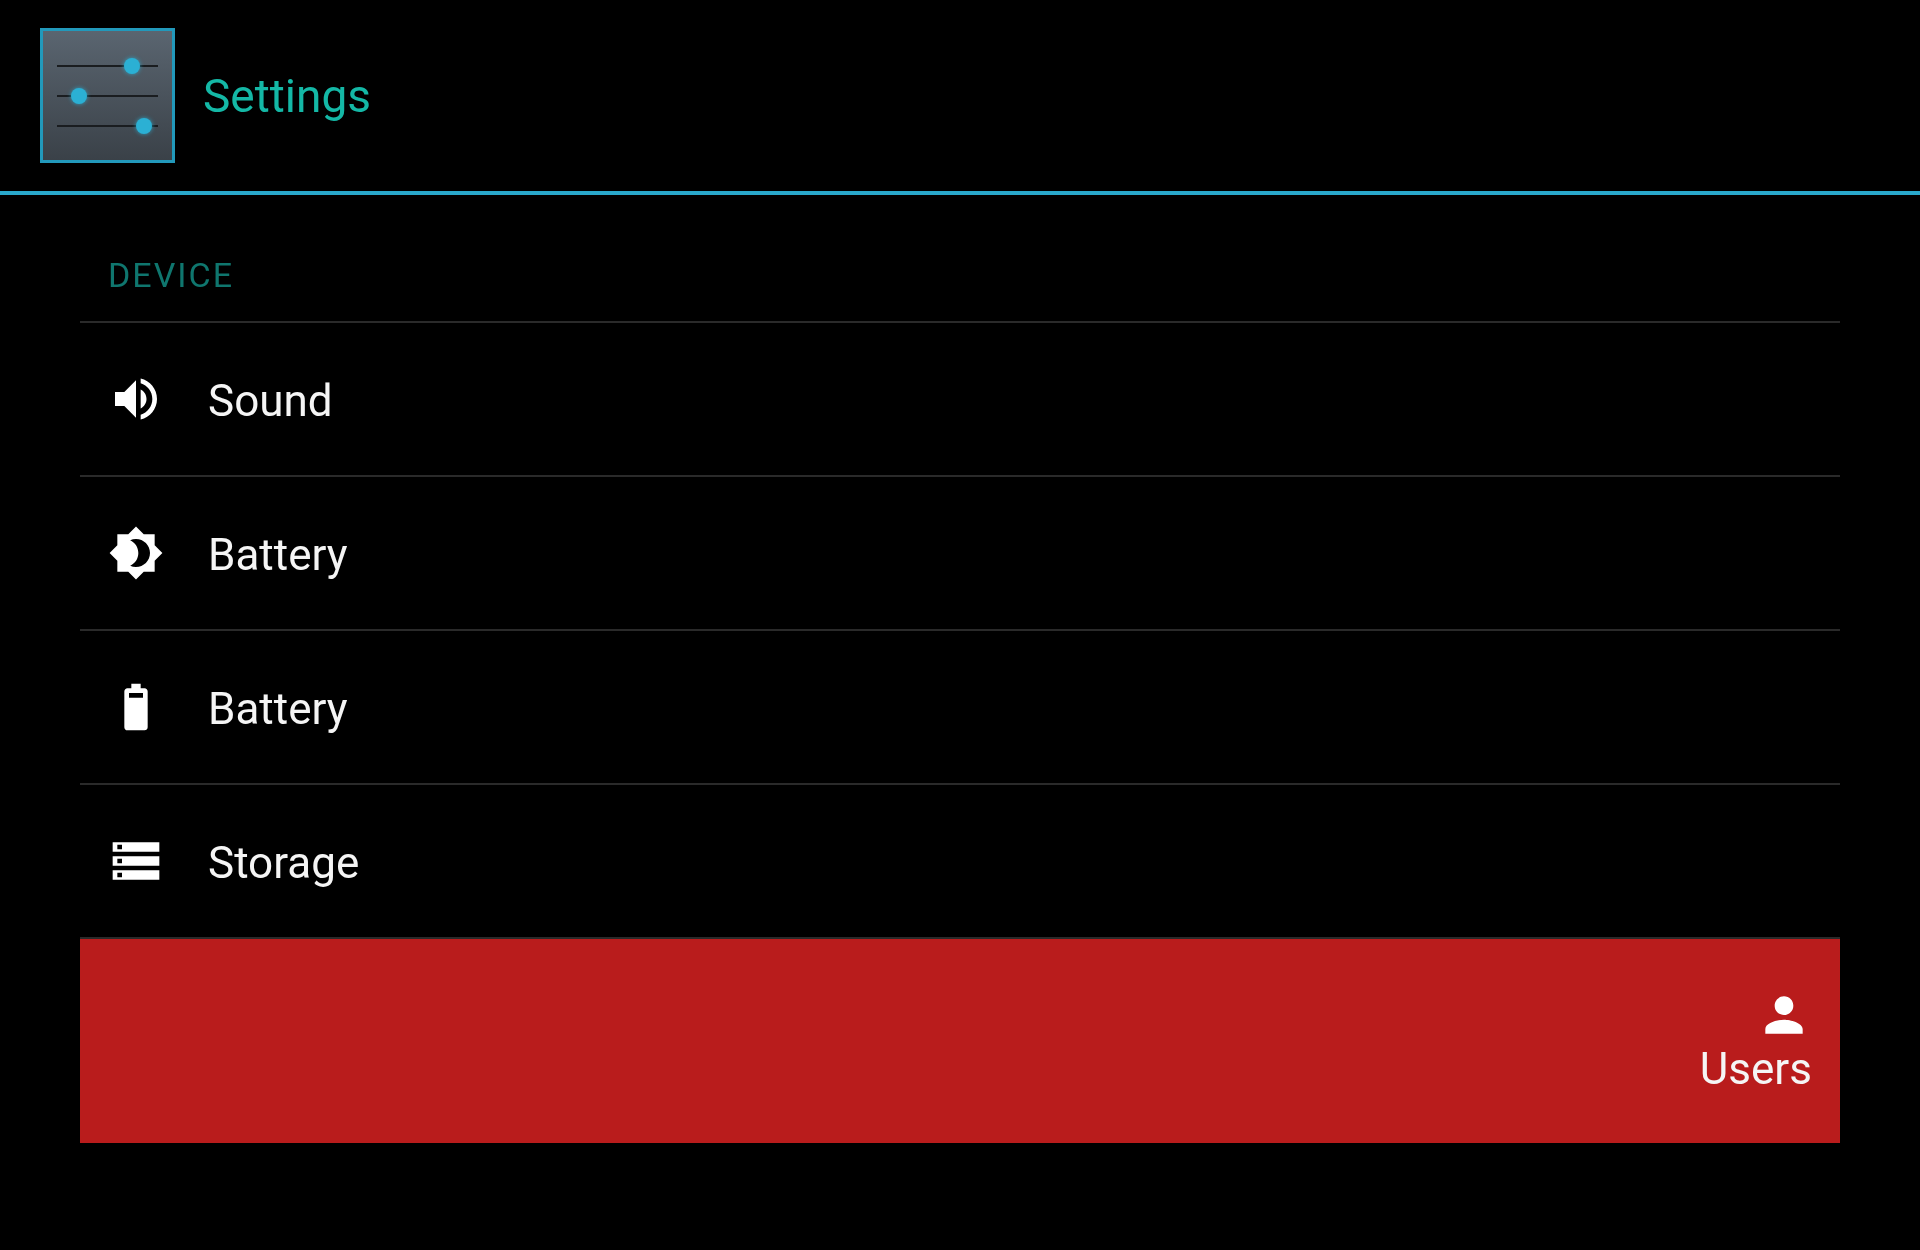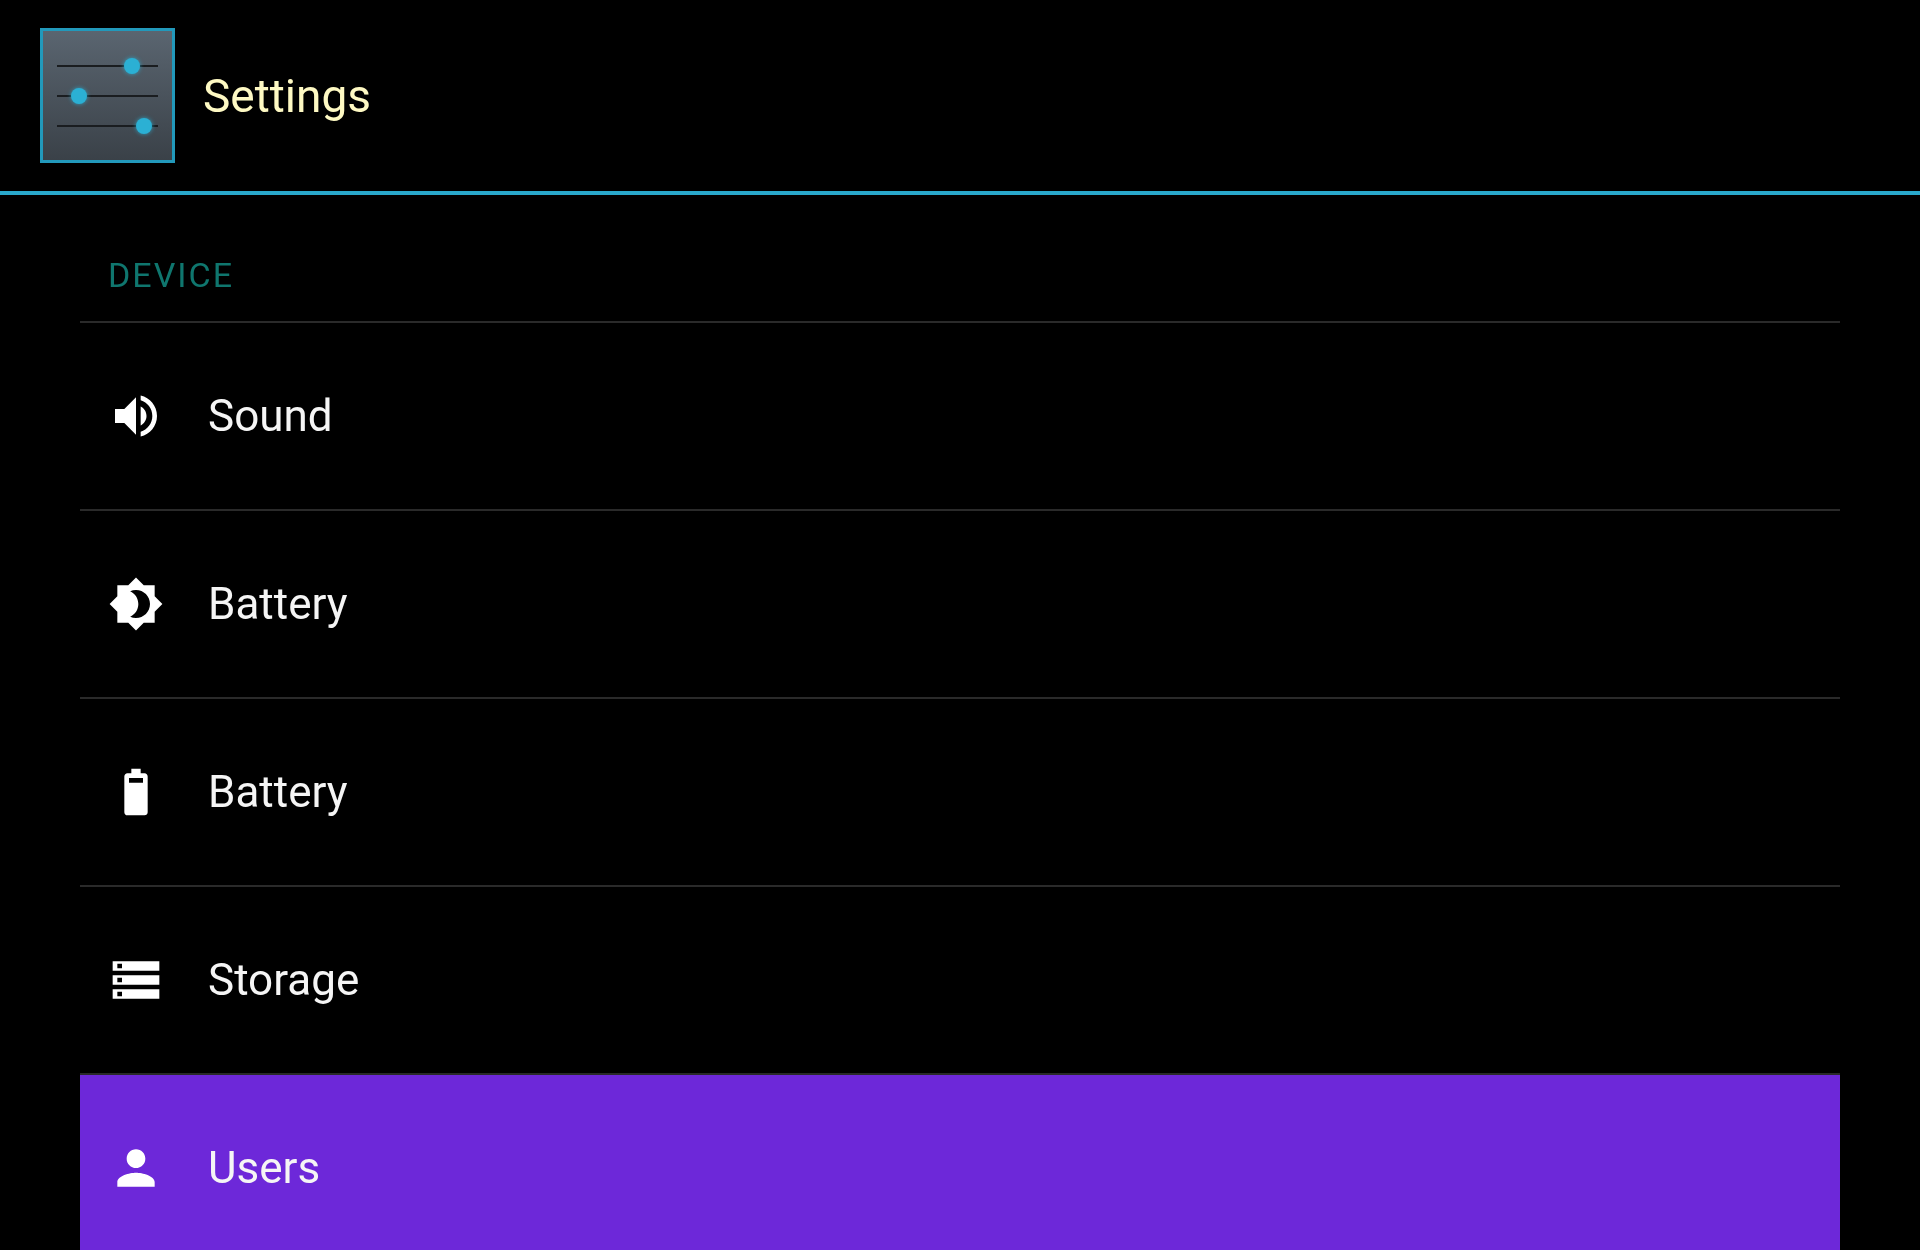--- a/index.html
+++ b/index.html
@@ -52,21 +52,21 @@
       background: #2bb0d4;
       border-radius: 50%;
       top: -7px;
       box-shadow: 0 0 4px rgba(43, 176, 212, 0.8);
     }
     
     .header-title {
       font-size: 46px;
       font-weight: 400;
       margin-left: 28px;
-      color: #fef9c3;
+      color: #14b8a6;
     }
     
     .content {
       padding: 0 80px;
     }
     
     .section-header {
       font-size: 34px;
       font-weight: 400;
       color: #0f766e;
@@ -74,29 +74,30 @@
       padding: 60px 0 26px 28px;
       border-bottom: 2px solid #2a2a2a;
     }
     
     .settings-list {
       list-style: none;
     }
     
     .settings-item {
       display: flex;
-      align-items: center;
-      padding: 65px 28px;
+      align-items: flex-end;
+      padding: 48px 28px;
       border-bottom: 2px solid #2a2a2a;
       cursor: pointer;
     }
     
     .settings-item.selected {
-      background: #6d28d9;
+      background: #b91c1c;
       border-bottom: none;
+      flex-direction: column;
     }
     
     .item-icon {
       width: 56px;
       height: 56px;
       display: flex;
       align-items: center;
       justify-content: center;
       flex-shrink: 0;
     }

